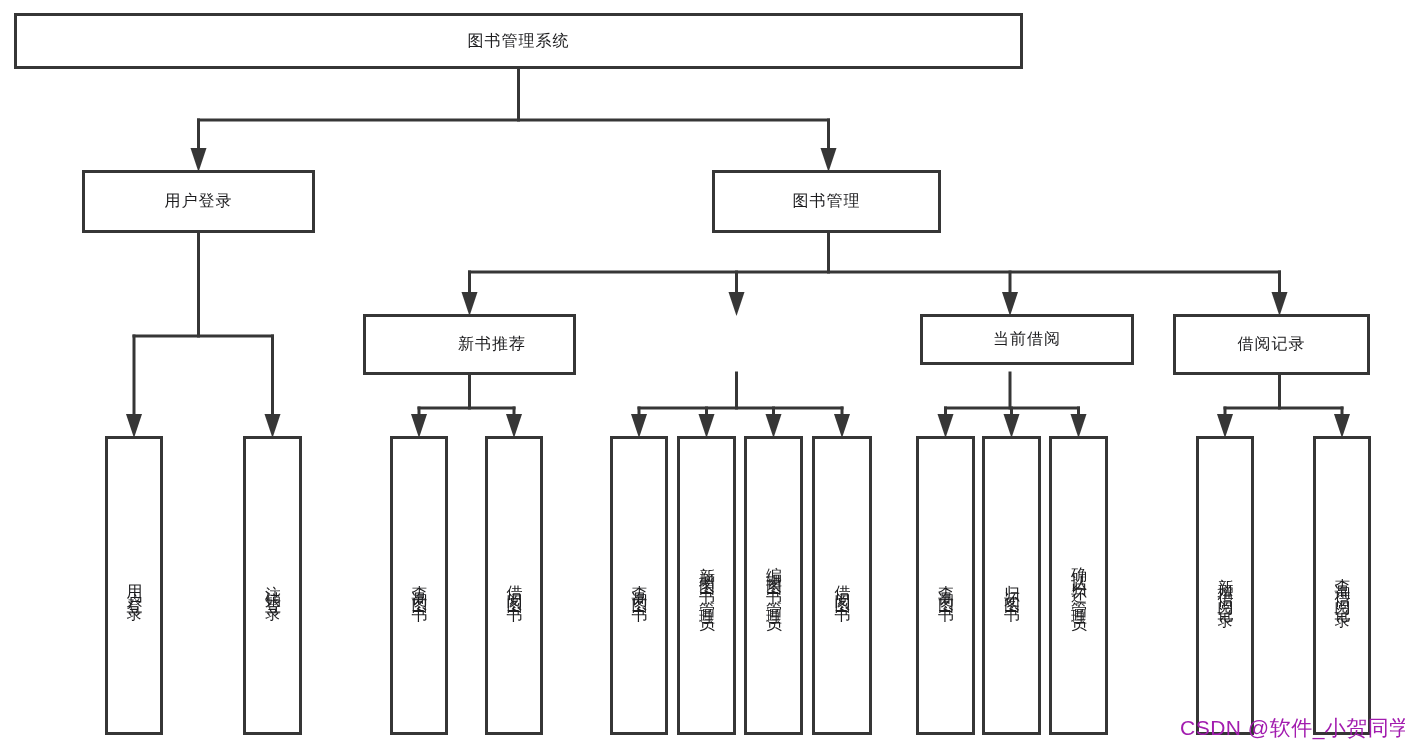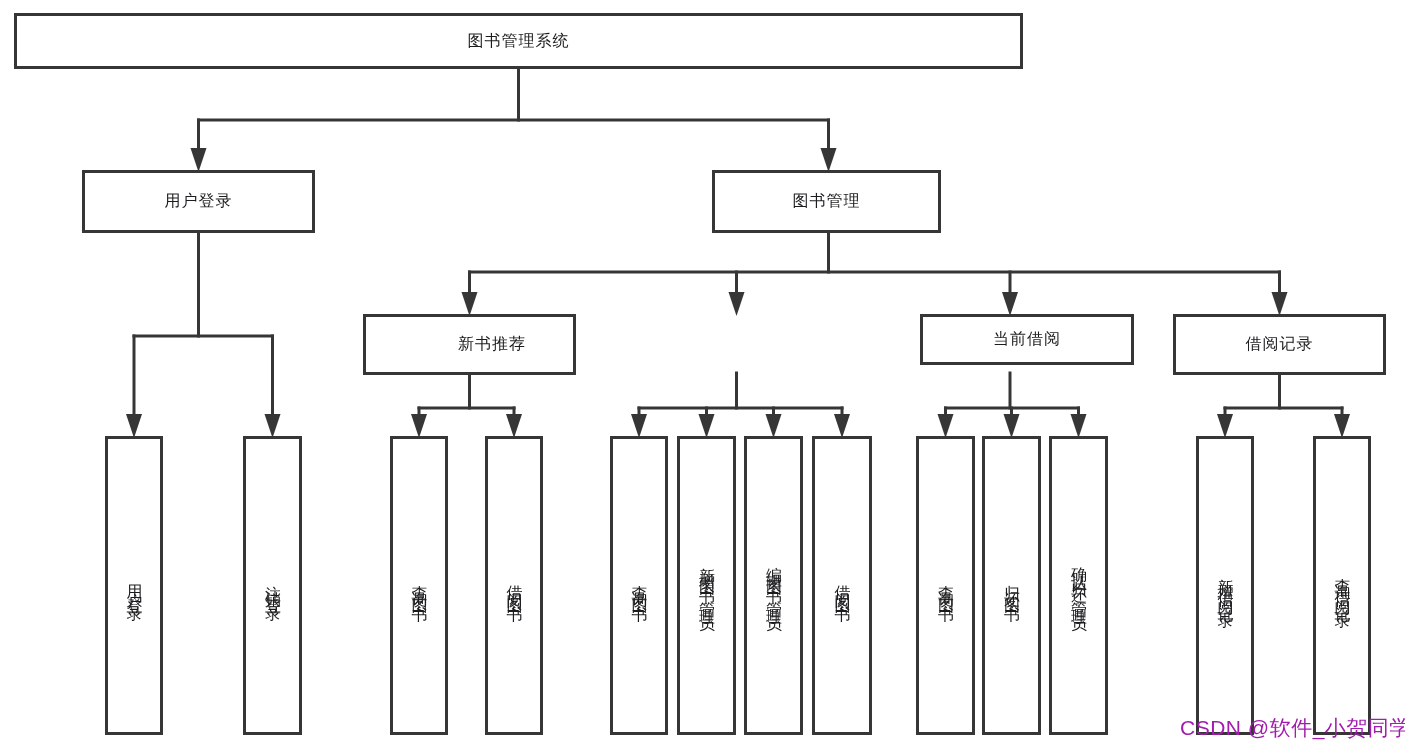--- a/index.html
+++ b/index.html
@@ -108,21 +108,21 @@
     </div>
     <div class="node" style="left: 712px; top: 170px; width: 229px; height: 63px;">
       <span>图书管理</span>
     </div>
     <div class="node" style="left: 363px; top: 314px; width: 213px; height: 61px; padding-left: 45px;">
       <span>新书推荐</span>
     </div>
     <div class="node" style="left: 903px; top: 314px; width: 214px; height: 51px; margin-left: 17px;">
       <span>当前借阅</span>
     </div>
-    <div class="node" style="left: 1173px; top: 314px; width: 213px; height: 61px;">
+    <div class="node" style="left: 1173px; top: 314px; width: 197px; height: 61px;">
       <span>借阅记录</span>
     </div>
     <div class="node v" style="left: 105px; top: 436px; width: 58px; height: 299px;">
       <span class="vtext">用户登录</span>
     </div>
     <div class="node v" style="left: 243px; top: 436px; width: 59px; height: 299px;">
       <span class="vtext">注销登录</span>
     </div>
     <div class="node v" style="left: 390px; top: 436px; width: 58px; height: 299px;">
       <span class="vtext">查询图书</span>

